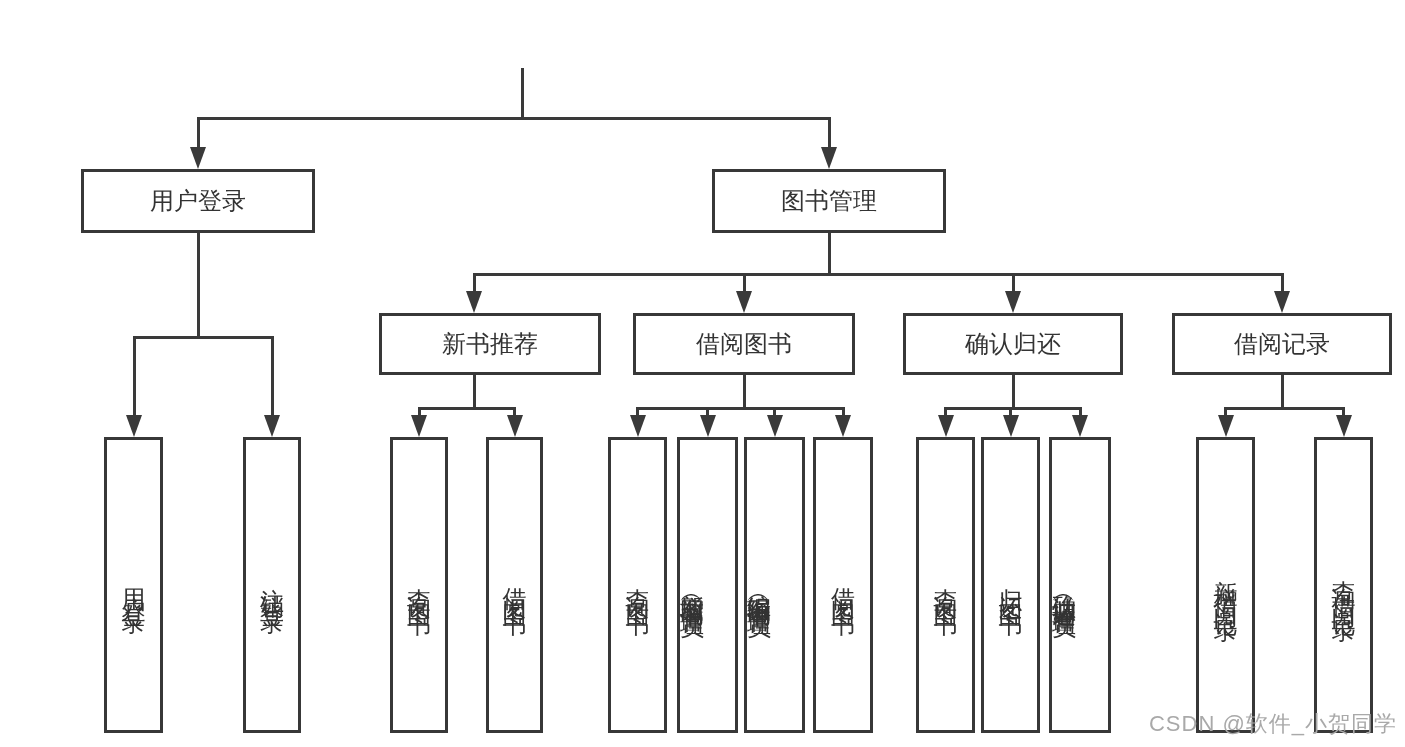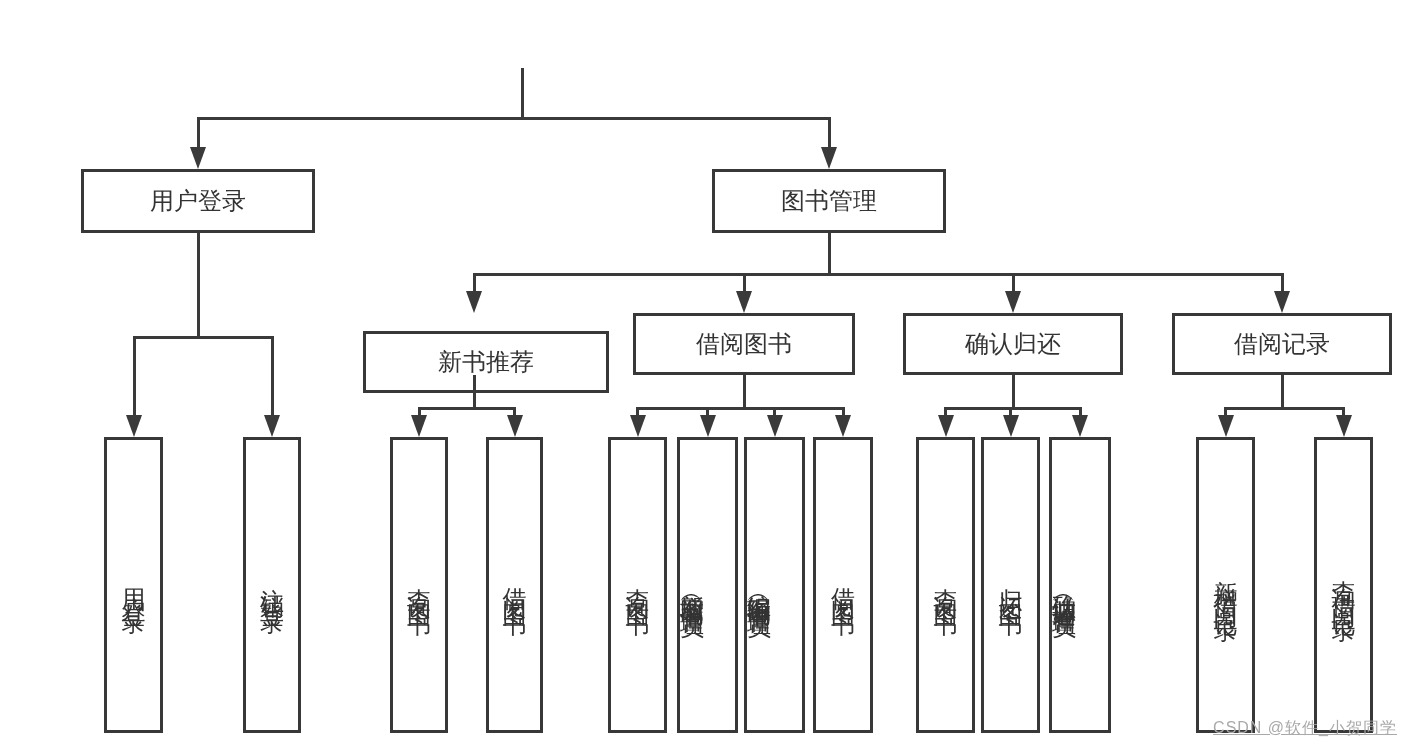--- a/index.html
+++ b/index.html
@@ -41,42 +41,41 @@
   .leaf.long span{letter-spacing:3px;padding-top:7px;}
   .cline{position:absolute;background:#3a3a3a;}
   .astem{position:absolute;background:#3a3a3a;width:3px;}
   .ahead{position:absolute;width:0;height:0;
     border-left:8px solid transparent;
     border-right:8px solid transparent;
     border-top:22px solid #3a3a3a;}
   #watermark{
     position:absolute;
     right:8px;bottom:8px;
-    font-size:16px;
+    font-size:22px;
     color:#a9a9a9;
     letter-spacing:1px;
     z-index:5;
     white-space:nowrap;
-    text-decoration:underline;
   }
 </style>
 </head>
 <body>
 
 <div id="canvas">
 
 
   <div class="node" style="left:81px;top:169px;width:234px;height:64px;">
     <span>用户登录</span>
   </div>
   <div class="node" style="left:712px;top:169px;width:234px;height:64px;">
     <span>图书管理</span>
   </div>
 
-  <div class="node" style="left:363px;top:313px;width:246px;height:62px;margin-top:18px;">
+  <div class="node" style="left:379px;top:313px;width:222px;height:62px;">
     <span>新书推荐</span>
   </div>
   <div class="node" style="left:633px;top:313px;width:222px;height:62px;">
     <span>借阅图书</span>
   </div>
   <div class="node" style="left:903px;top:313px;width:220px;height:62px;">
     <span>确认归还</span>
   </div>
   <div class="node" style="left:1172px;top:313px;width:220px;height:62px;">
     <span>借阅记录</span>

